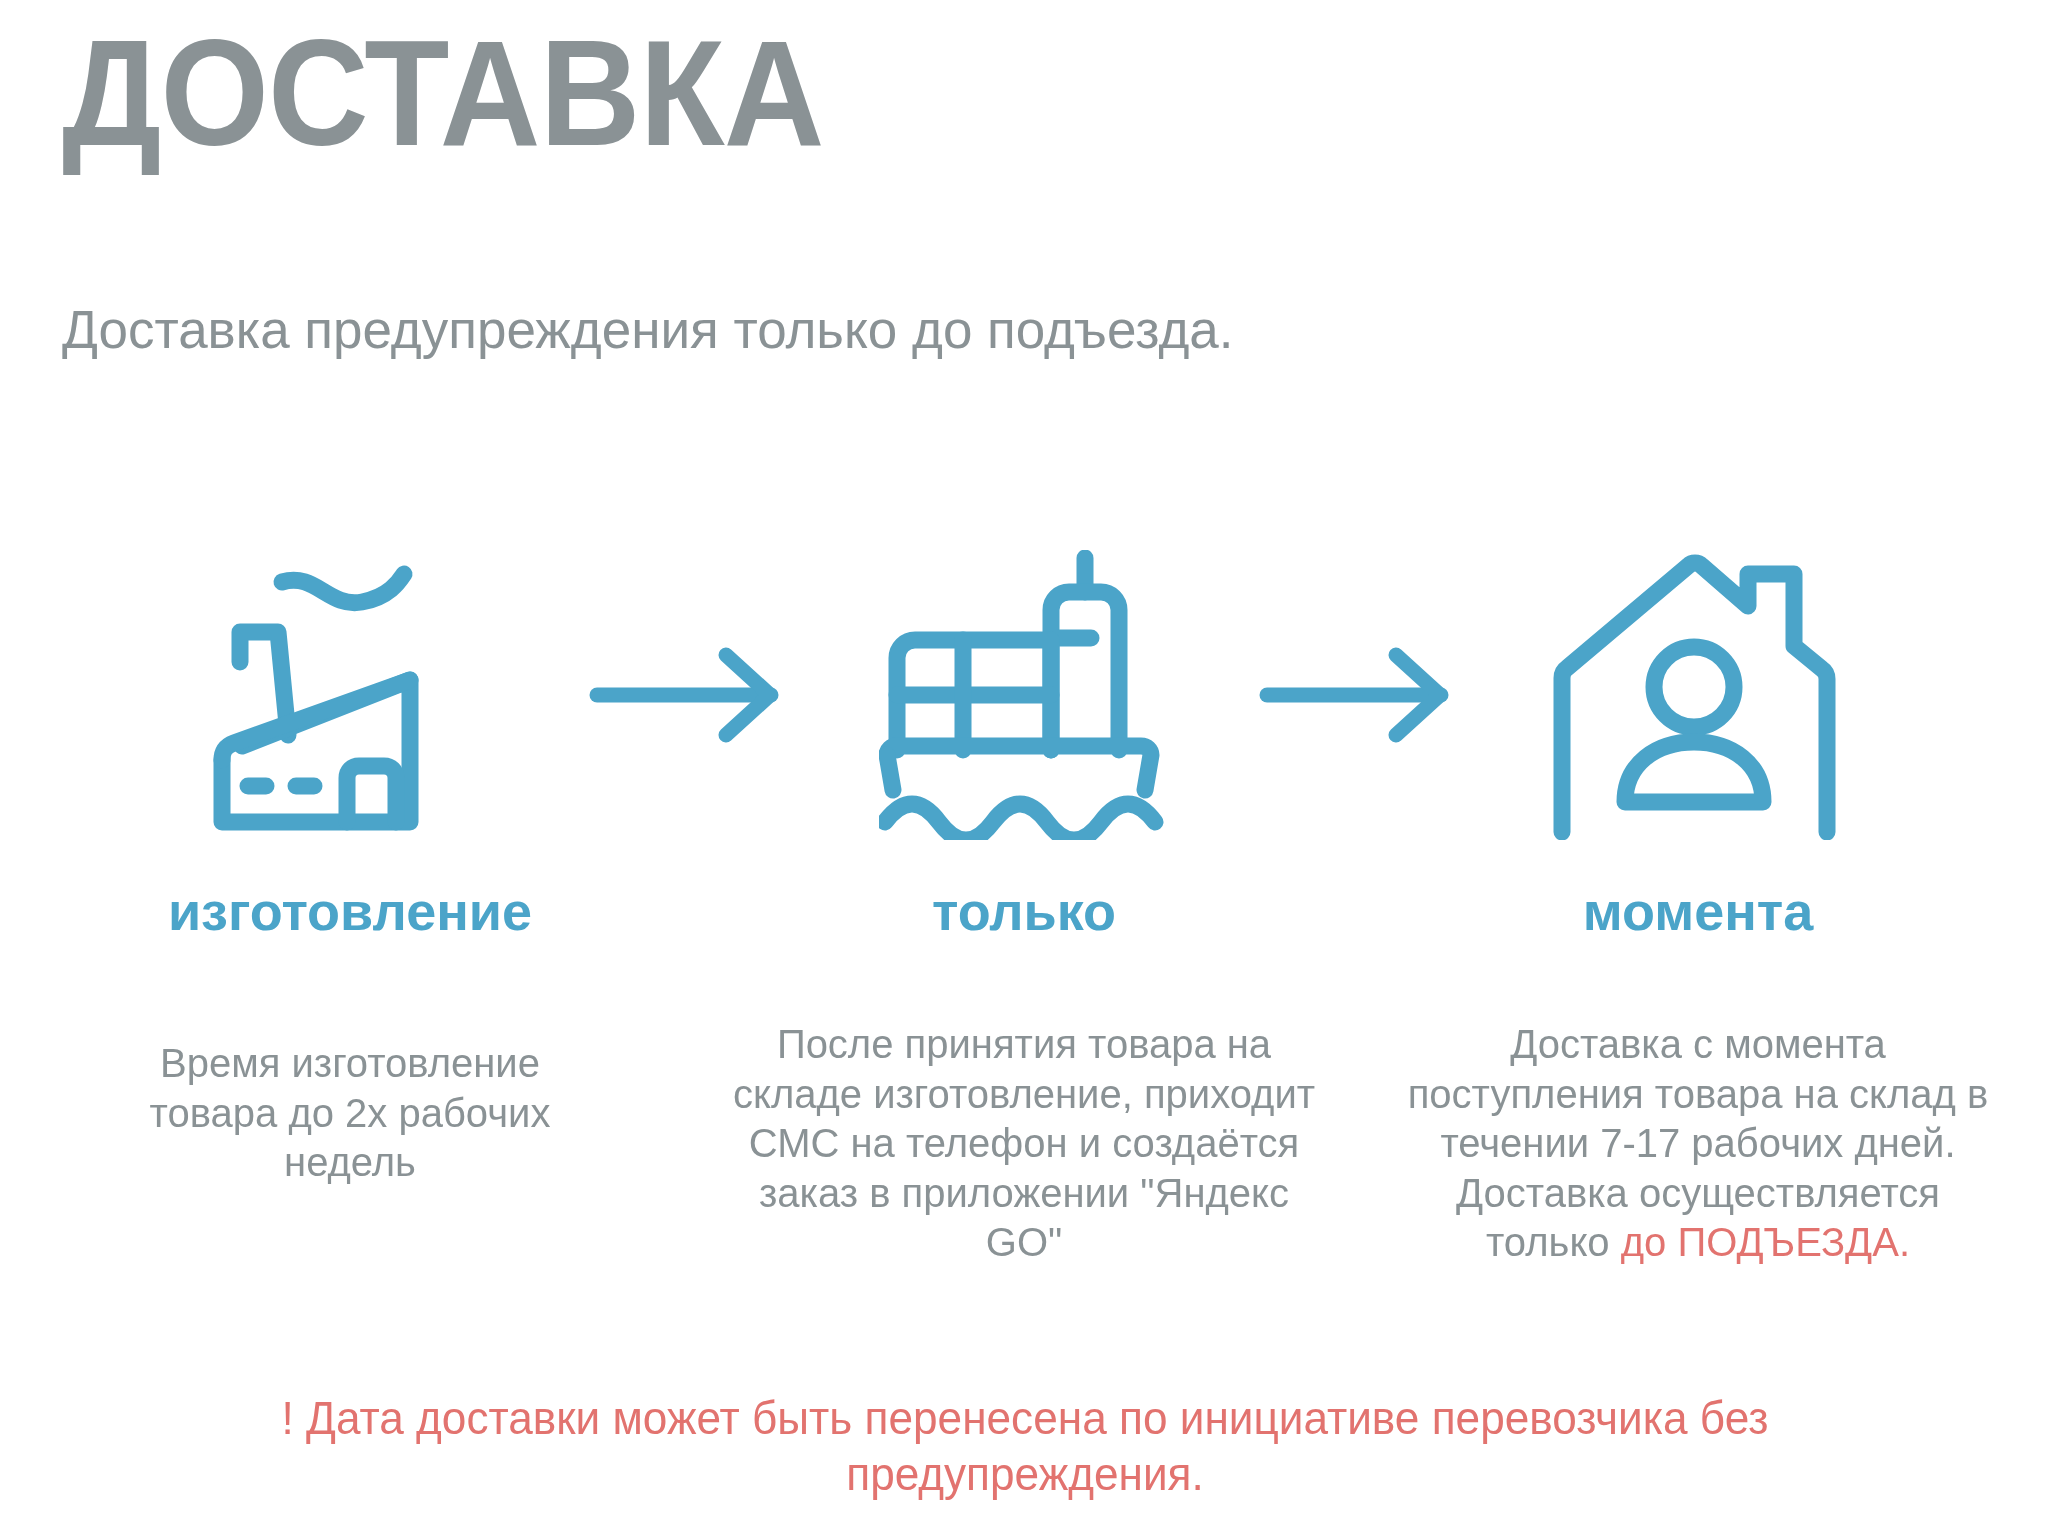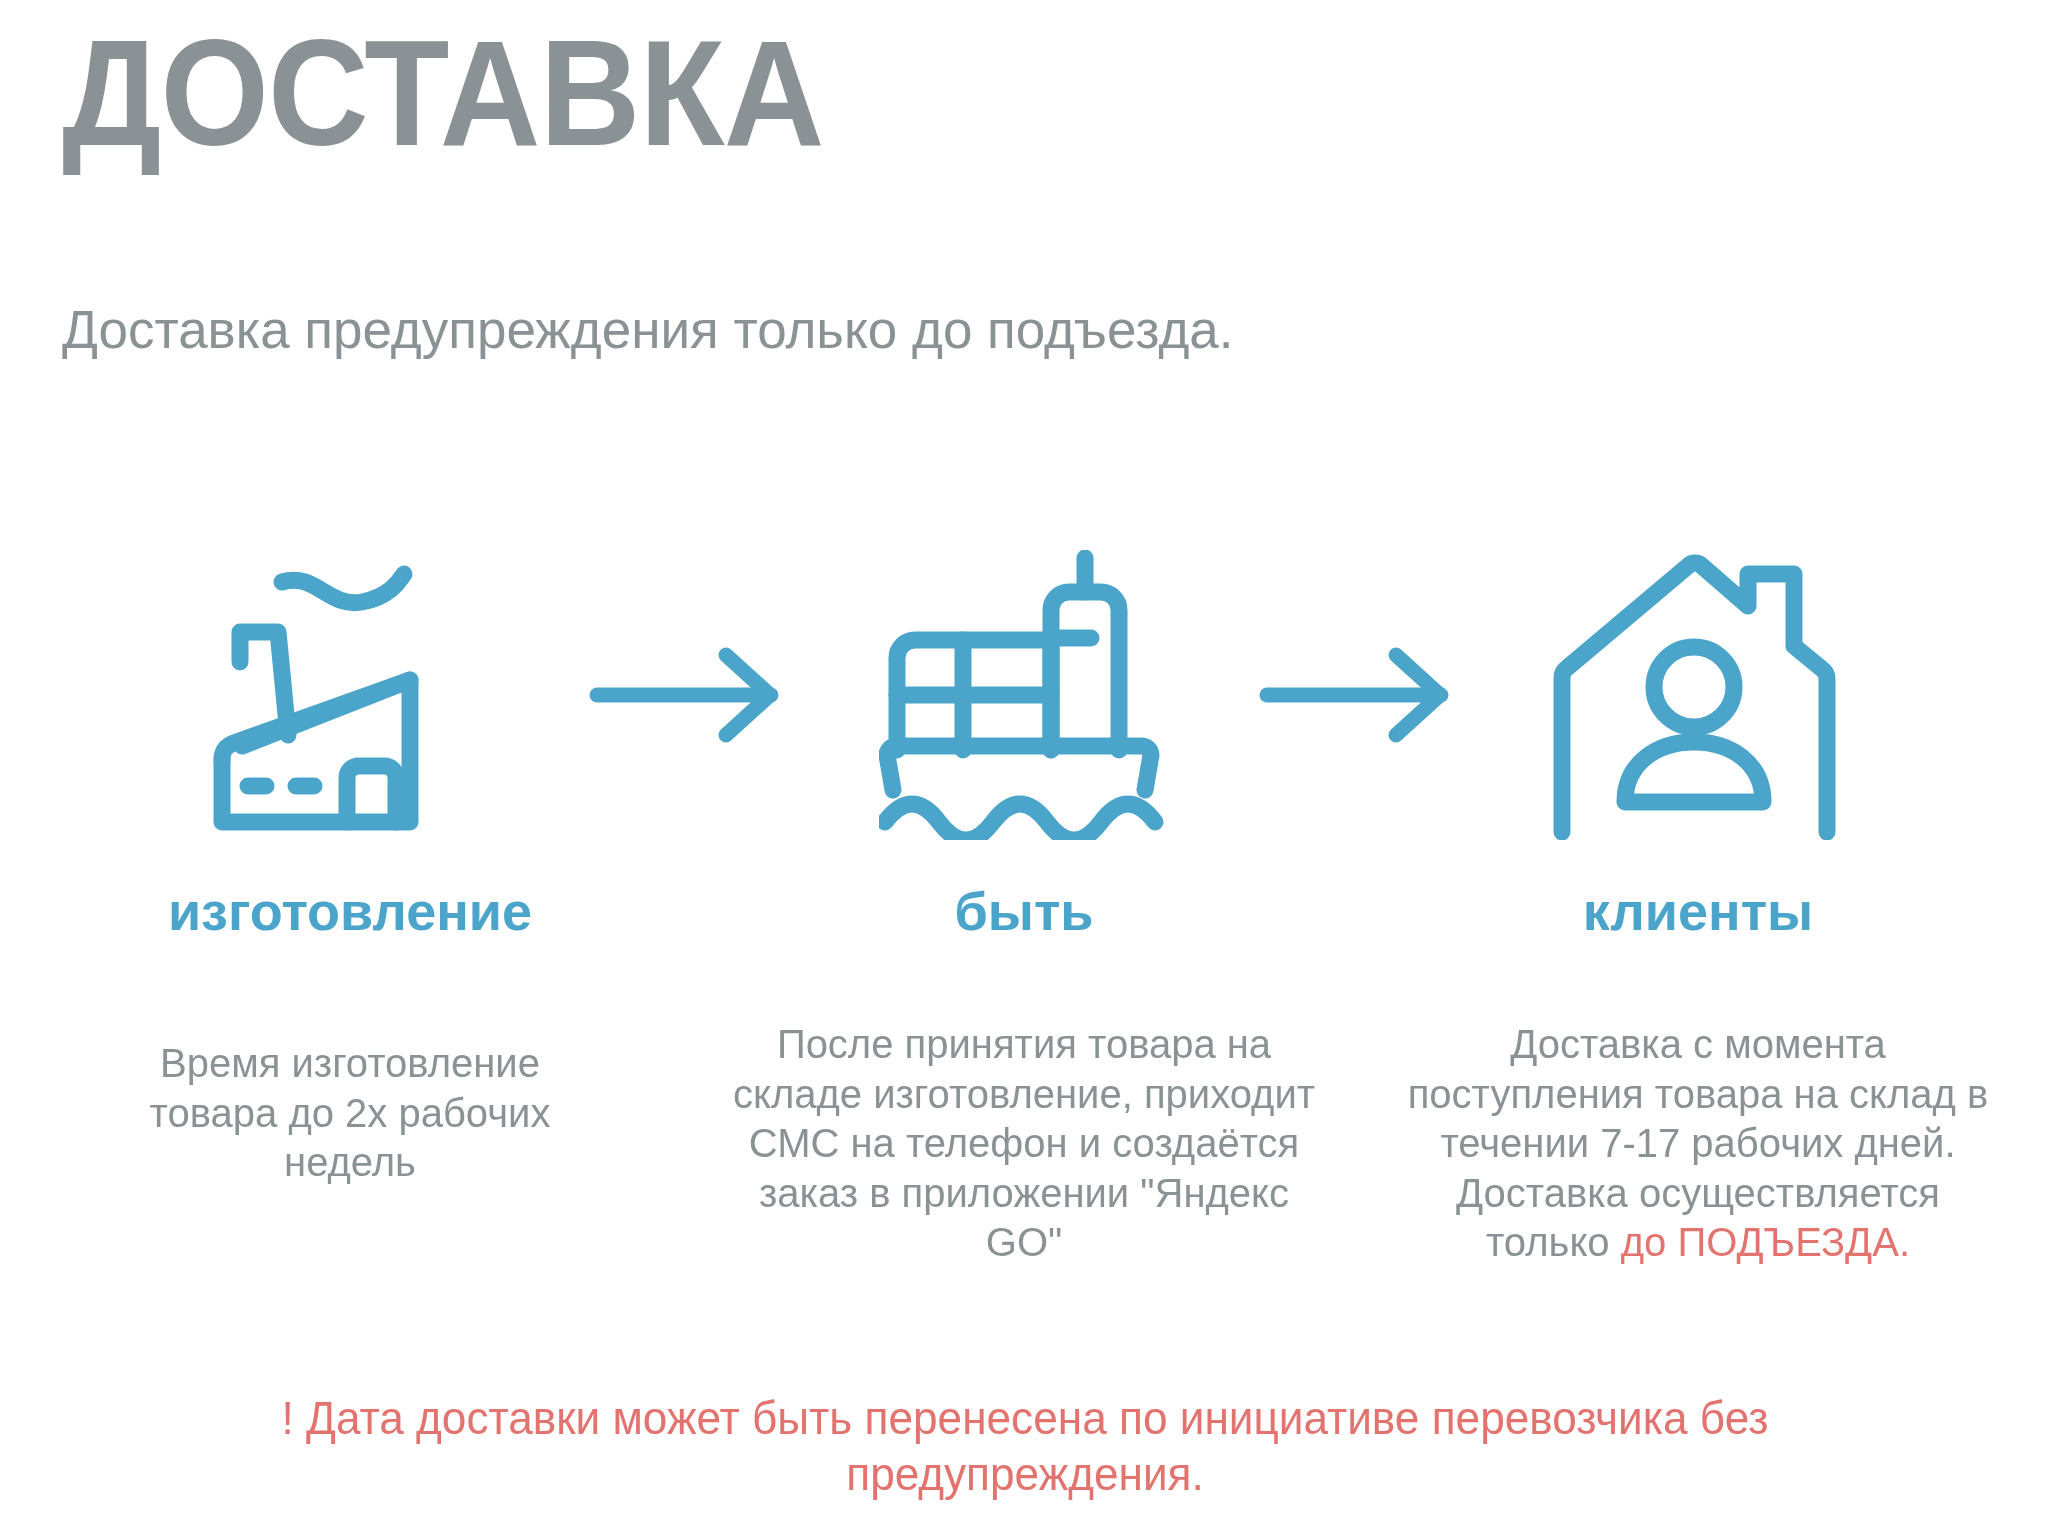--- a/index.html
+++ b/index.html
@@ -210,22 +210,22 @@
 
         <path d="M73 252 C73 214 104 192 142 192 C180 192 211 214 211 252 Z"></path>
       </svg>
     </span>
   </div>
 
 </div>
 
 <div class="labels">
   <div class="label-cell">изготовление</div>
-  <div class="label-cell">быть</div>
-  <div class="label-cell">клиенты</div>
+  <div class="label-cell">только</div>
+  <div class="label-cell">момента</div>
 </div>
 
 <div class="descriptions">
   <div class="desc-cell">Время изготовление товара до 2х рабочих недель</div>
   <div class="desc-cell">После принятия товара на складе изготовление, приходит СМС на телефон и создаётся заказ в приложении "Яндекс GO"</div>
   <div class="desc-cell"><span>Доставка с момента поступления товара на склад в течении 7-17 рабочих дней. Доставка осуществляется только </span><span class="hl-red">до ПОДЪЕЗДА.</span></div>
 </div>
 
 <div class="warning">! Дата доставки может быть перенесена по инициативе перевозчика без предупреждения.</div>
 

